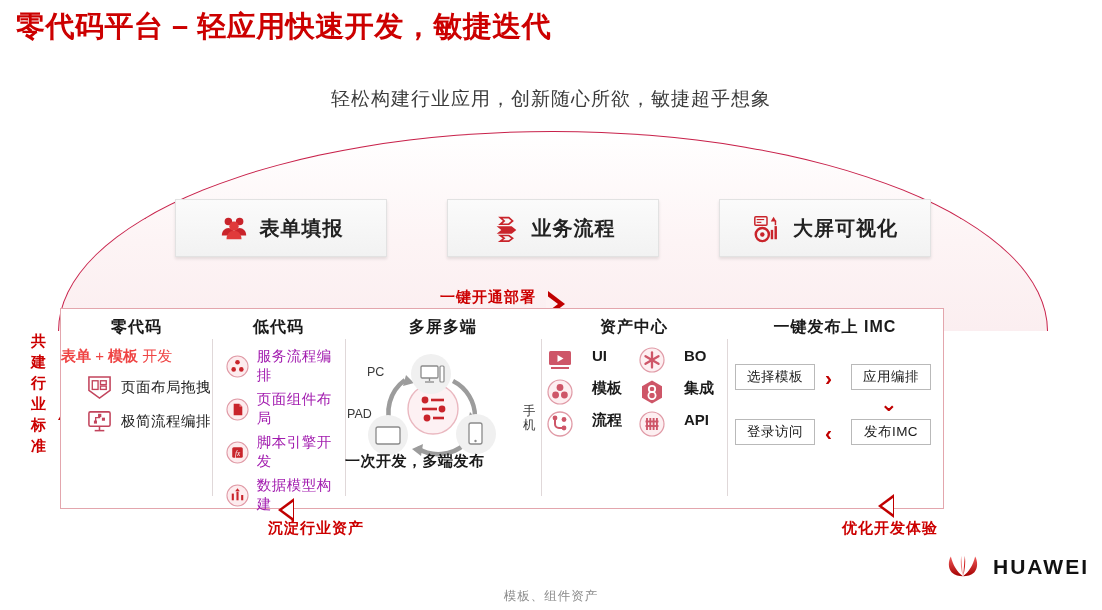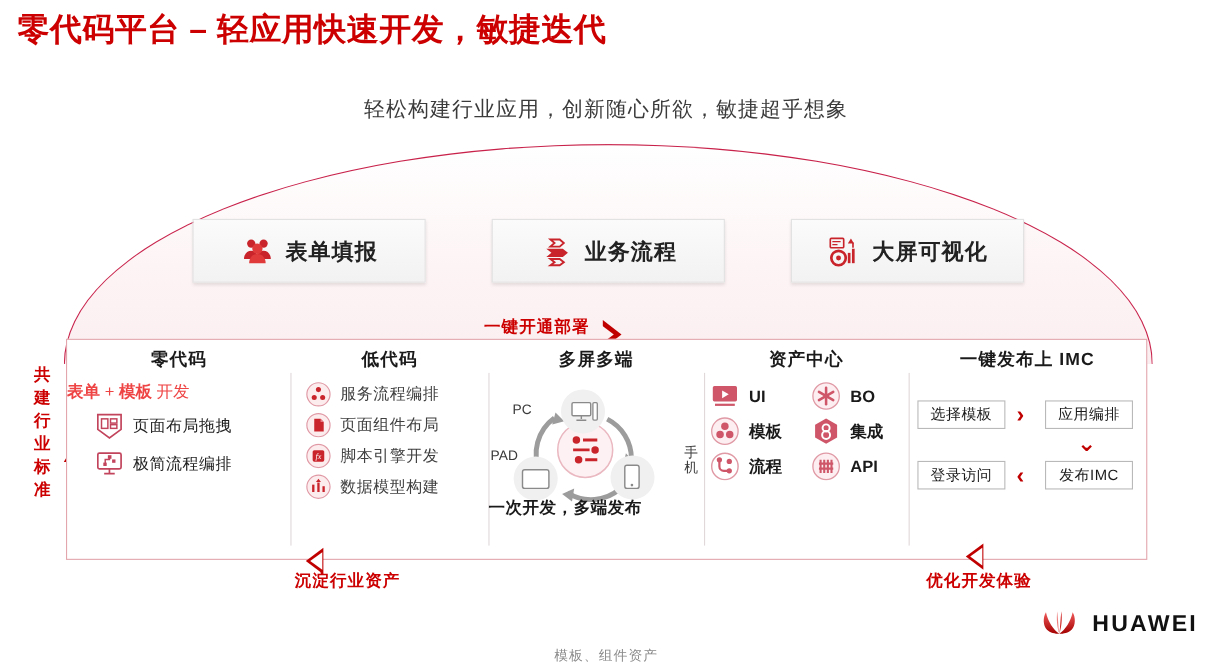--- a/index.html
+++ b/index.html
@@ -64,21 +64,21 @@
   }
   .chevron-r::after {
     content: ""; position: absolute; top: -9px; left: -19px;
     border-top: 9px solid transparent; border-bottom: 9px solid transparent;
     border-left: 12px solid #fdf2f3;
   }
 
   
   .panel {
     position: absolute; left: 60px; top: 308px;
-    width: 983px; height: 201px;
+    width: 884px; height: 201px;
     border: 1.4px solid #e3a6ad; background: #ffffff;
   }
   .cols { display: flex; height: 100%; }
   .col { position: relative; padding-top: 8px; }
   .col + .col::before {
     content: ""; position: absolute; left: 0; top: 30px; bottom: 12px;
     width: 1px; background: #e0d8d9;
   }
   .col-title {
     text-align: center; font-size: 16px; font-weight: bold;
@@ -93,37 +93,37 @@
   
   .c1-head { text-align: left; font-size: 15px; color: #ef4444; margin: 8px 0 9px; }
   .c1-head b { font-weight: bold; }
   .feat { display: flex; align-items: center; gap: 9px; padding-left: 26px; margin-bottom: 9px; }
   .feat-ic { width: 25px; height: 25px; flex: 0 0 auto; }
   .feat-tx { font-size: 14.5px; color: #222; letter-spacing: .5px; }
 
   
   .lc-item { display: flex; align-items: center; gap: 8px; padding-left: 14px; margin-bottom: 5px; }
   .lc-ic { width: 23px; height: 23px; flex: 0 0 auto; }
-  .lc-tx { font-size: 14.5px; color: #404040; letter-spacing: .5px; }
+  .lc-tx { font-size: 14.5px; color: #a21caf; letter-spacing: .5px; }
 
   
   .ms-wrap { position: relative; width: 196px; height: 120px; }
   .ms-cap {
     position: absolute; left: 0; bottom: -4px; width: 196px;
     text-align: left; font-size: 15px; font-weight: bold; color: #1a1a1a;
     letter-spacing: .5px;
   }
   .ms-lbl { position: absolute; font-size: 12.5px; color: #3a3a3a; }
   .ms-pc { left: 22px; top: 18px; }
   .ms-pad { left: 2px; top: 60px; }
   .ms-ph { left: 178px; top: 57px; width: 14px; line-height: 14px; }
 
   
   .assets { display: grid; grid-template-columns: 92px 94px; row-gap: 6px; padding-left: 6px; }
-  .as { display: flex; align-items: center; gap: 9px; }
+  .as { display: flex; gap: 19px; }
   .as-ic { width: 26px; height: 26px; flex: 0 0 auto; }
   .as-tx { font-size: 15px; font-weight: bold; color: #1a1a1a; }
 
   
   .flow { position: relative; width: 216px; height: 120px; }
   .fbox {
     position: absolute; width: 80px; height: 26px;
     border: 1px solid #b9b9b9; background: #fff;
     display: flex; align-items: center; justify-content: center;
     font-size: 13.5px; color: #1a1a1a; letter-spacing: .5px;

